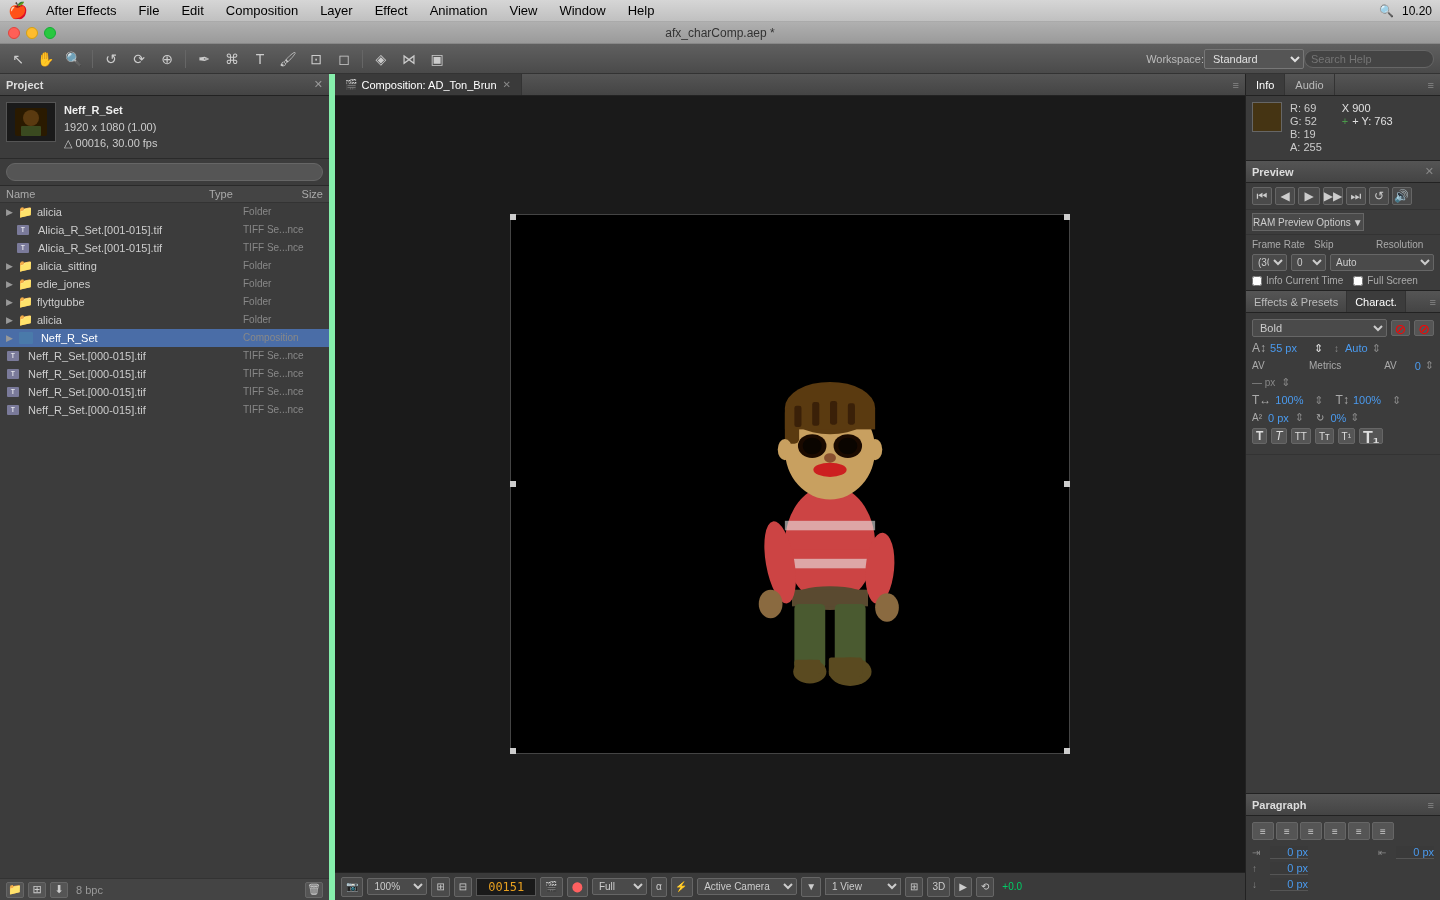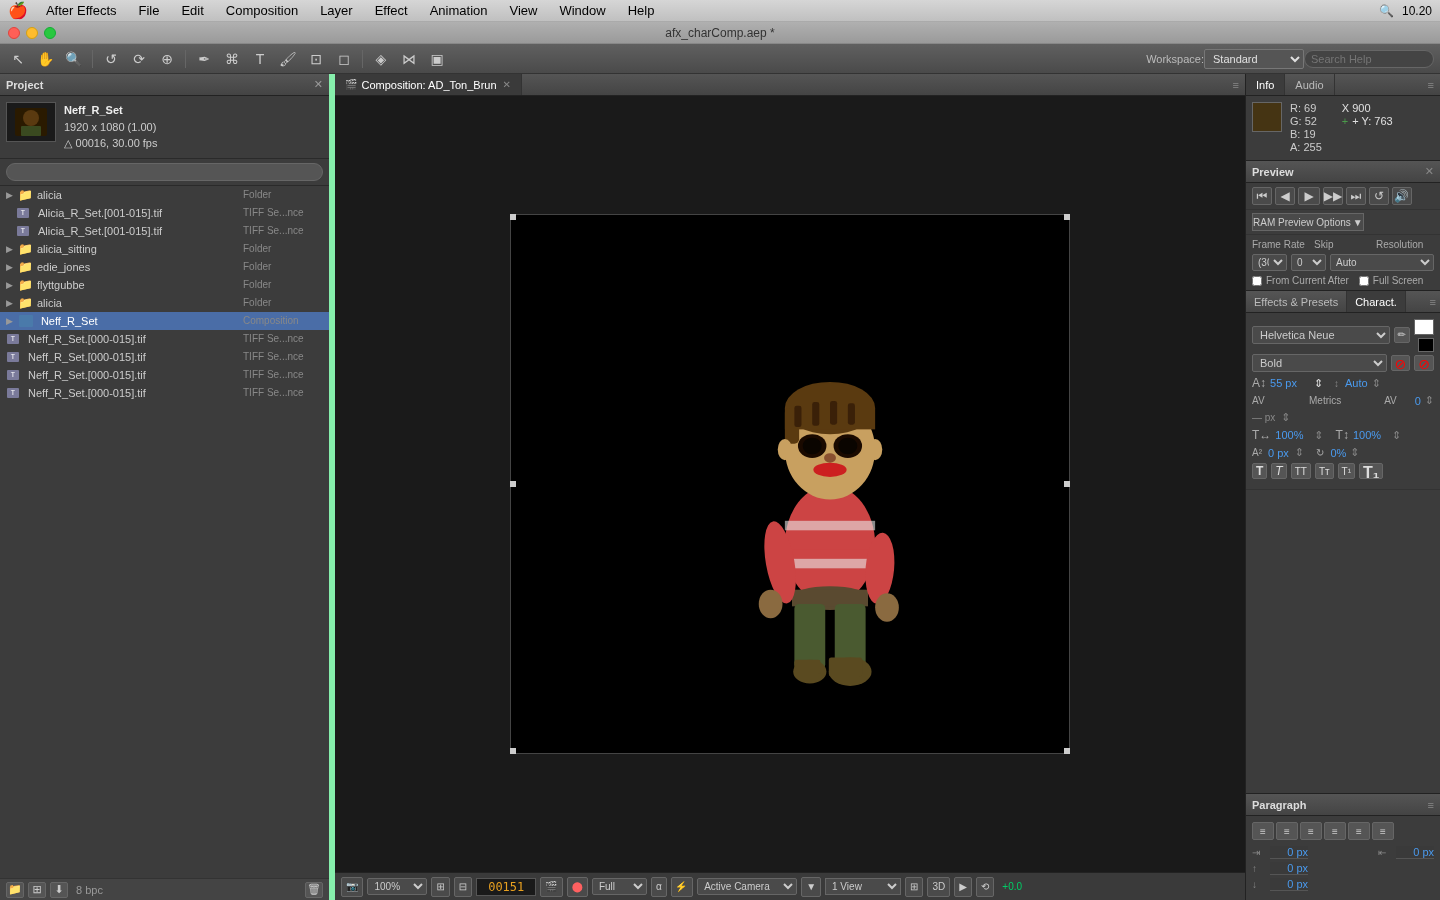--- a/index.html
+++ b/index.html
@@ -710,20 +710,25 @@
         <div class="name">Neff_R_Set</div>
         <div>1920 x 1080 (1.00)</div>
         <div>△ 00016, 30.00 fps</div>
       </div>
     </div>
 
     <div id="project-search">
       <input type="text" style="width: 100%; background: rgb(85, 85, 85); border: 1px solid rgb(102, 102, 102); color: rgb(238, 238, 238); padding: 2px 6px; border-radius: 10px; font-size: 11px;" placeholder="">
     </div>
 
+    <div id="file-list-header">
+      <span style="flex:1;">Name</span>
+      <span style="width:80px;">Type</span>
+      <span style="width:30px; text-align:right;">Size</span>
+    </div>
 
     <div id="file-list">
 
       <div class="file-item">
         <span class="triangle">▶</span>
         <span class="file-icon folder-icon">📁</span>
         <span class="file-name">alicia</span>
         <span class="file-type">Folder</span>
       </div>
 
@@ -996,46 +1001,36 @@
           </select>
           <select class="options-num">
             <option>0</option>
           </select>
           <select class="options-select">
             <option>Auto</option>
           </select>
         </div>
         <div class="checkbox-row">
           <input type="checkbox" style="">
-          <span style="font-size:10px; color:#aaa;">From Current After</span>
+          <span style="font-size:10px; color:#aaa;">Info Current Time</span>
           <input type="checkbox" style="margin-left: 6px;">
           <span style="font-size:10px; color:#aaa;">Full Screen</span>
         </div>
       </div>
     </div>
 
     <div id="effects-panel">
       <div class="effects-tab-bar">
         <div class="effects-tab">Effects &amp; Presets</div>
         <div class="effects-tab active">Charact.</div>
         <span style="margin-left:auto; padding-right:4px; color:#888; cursor:pointer;">≡</span>
       </div>
 
       <div class="char-controls">
 
-        <div class="char-row">
-          <select class="font-select">
-            <option>Helvetica Neue</option>
-          </select>
-          <button class="char-btn">✏</button>
-          <div style="display:flex; flex-direction:column; gap:1px;">
-            <div class="color-swatch" style="background:#fff;"></div>
-            <div class="color-swatch" style="background:#000; width:16px; height:14px; position:relative; top:2px; left:4px;"></div>
-          </div>
-        </div>
 
         <div class="char-row">
           <select class="style-select">
             <option>Bold</option>
           </select>
           <button class="char-btn" style="color:red; font-size:14px;">⊘</button>
           <button class="char-btn" style="color:red; font-size:14px;">⊘</button>
         </div>
 
         <div class="char-row">

